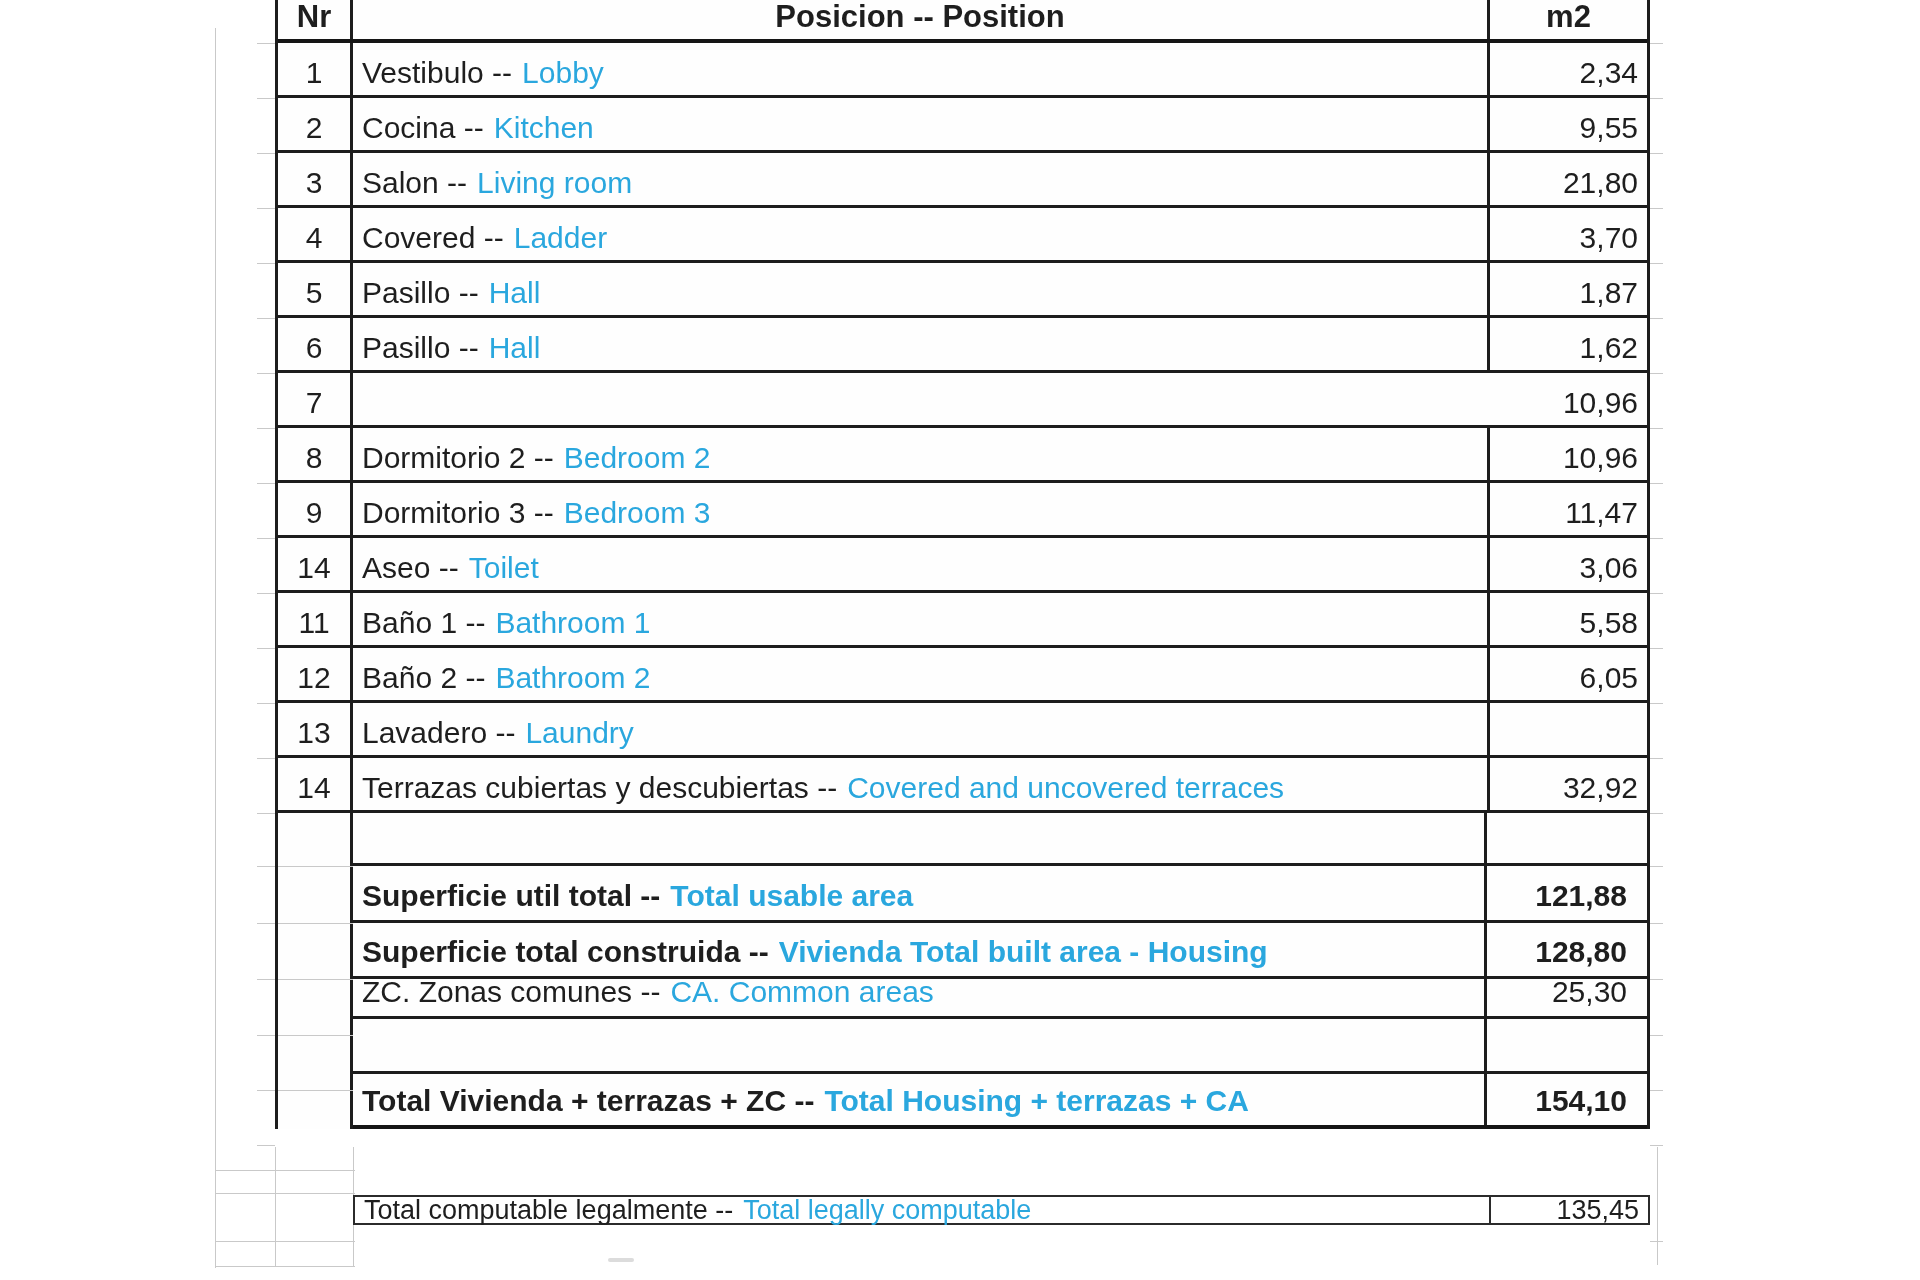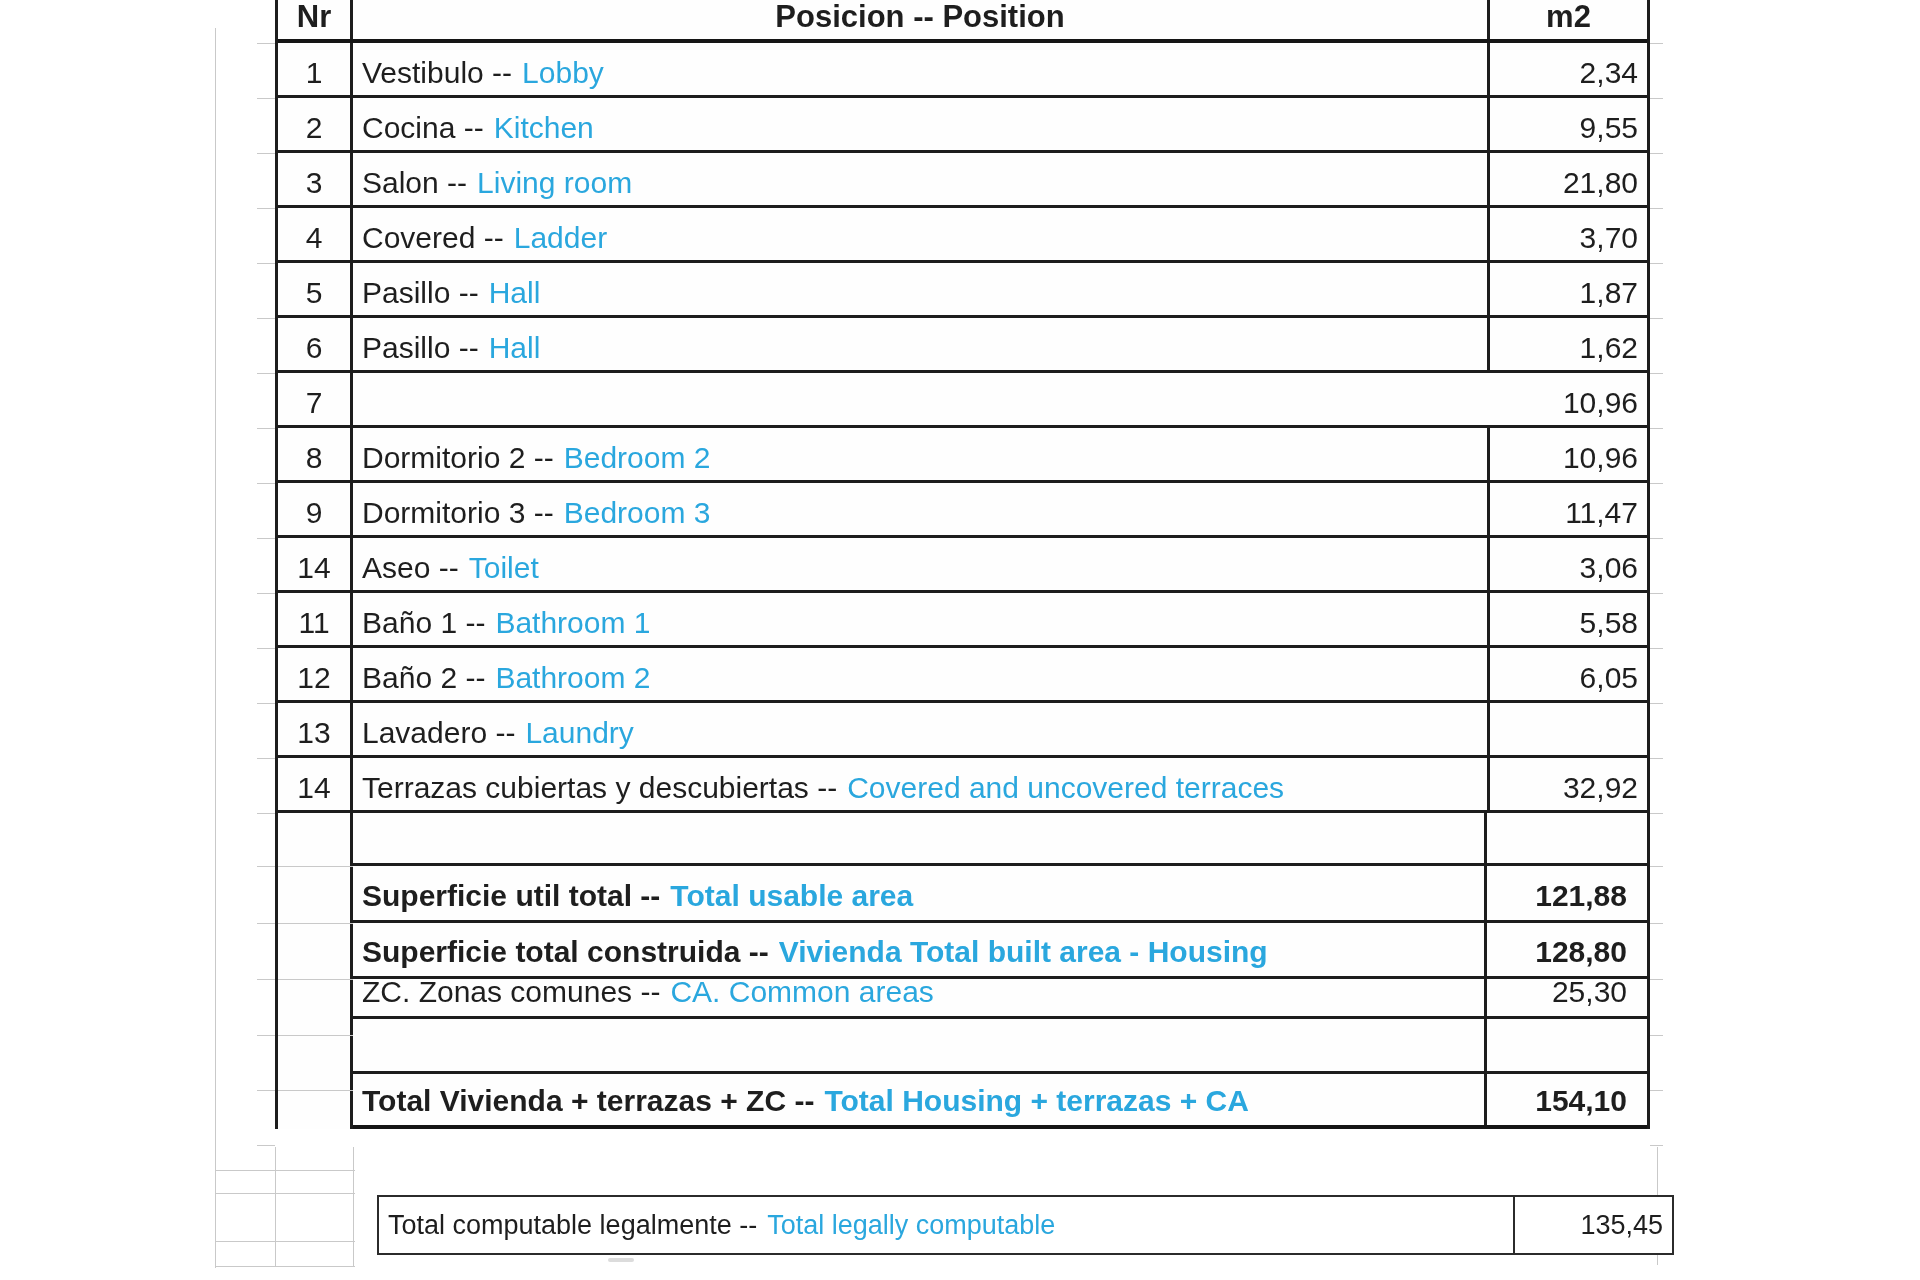--- a/index.html
+++ b/index.html
@@ -38,22 +38,22 @@
   #totRows{flex:1;display:flex;flex-direction:column;}
   .trow{display:flex;box-sizing:border-box;border-bottom:3px solid #1d1d1d;}
   .trow .tlabel{width:1134px;border-right:3px solid #1d1d1d;box-sizing:border-box;
      display:flex;align-items:flex-end;padding:0 0 7px 9px;font-size:30px;white-space:nowrap;overflow:hidden;}
   .trow .tval{flex:1;display:flex;align-items:flex-end;justify-content:flex-end;padding:0 20px 7px 0;font-size:30px;}
   .trow.boldrow .tlabel .es,.trow.boldrow .tval{font-weight:bold;}
   .trow.boldrow .tlabel .en{font-weight:bold;}
   .trow.last{border-bottom:4px solid #151515;}
   
   #legalRow{
-    position:absolute;left:353px;top:1195px;width:1297px;height:60px;
-    box-sizing:border-box;border:2px solid #2b2b2b;display:flex;background:#fff;margin-left:24px;
+    position:absolute;left:353px;top:1195px;width:1297px;height:30px;
+    box-sizing:border-box;border:2px solid #2b2b2b;display:flex;background:#fff;
   }
   #legalRow .llabel{width:1136px;box-sizing:border-box;border-right:2px solid #2b2b2b;
     display:flex;align-items:center;padding-left:9px;font-size:27px;white-space:nowrap;}
   #legalRow .lval{flex:1;display:flex;align-items:center;justify-content:flex-end;padding-right:9px;font-size:27px;}
   
   #watermark{
     position:absolute;left:916px;top:641px;font-size:11px;letter-spacing:1px;
     color:#5f5f5f;opacity:.75;filter:blur(.4px);white-space:nowrap;font-weight:bold;
   }
   #smudge{position:absolute;left:608px;top:1258px;width:26px;height:4px;background:#9a9a9a;opacity:.35;border-radius:2px;}

